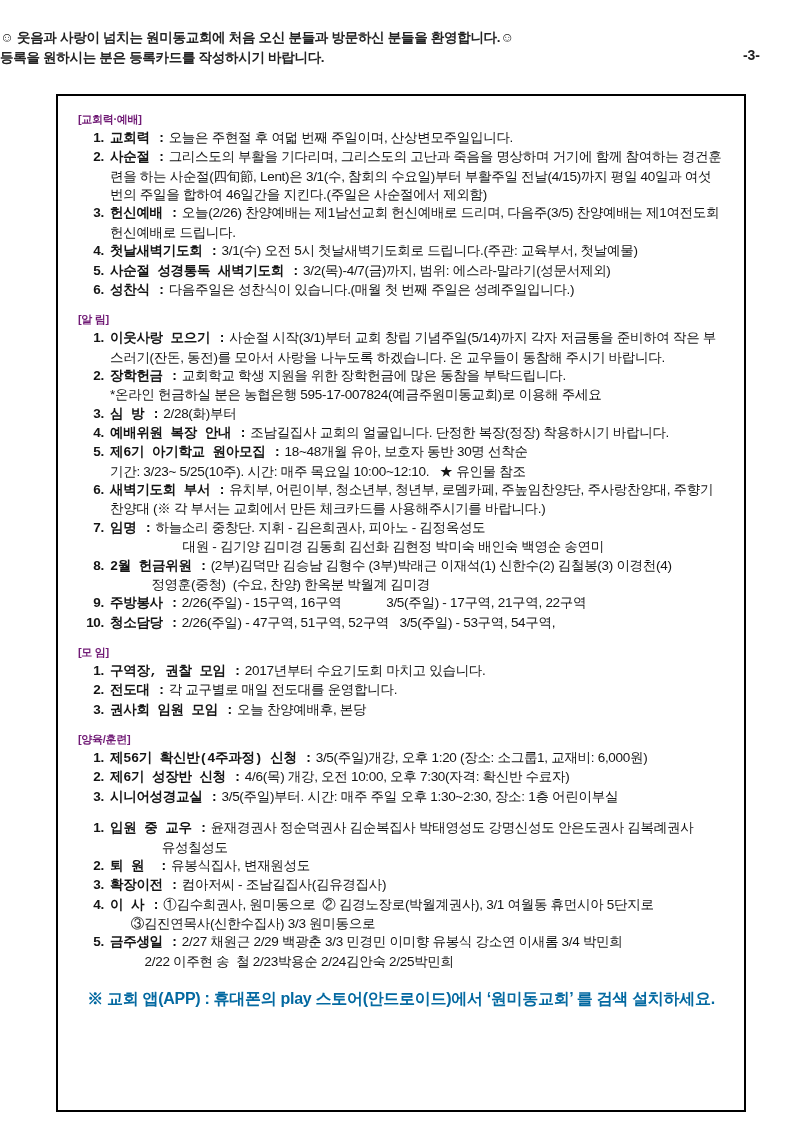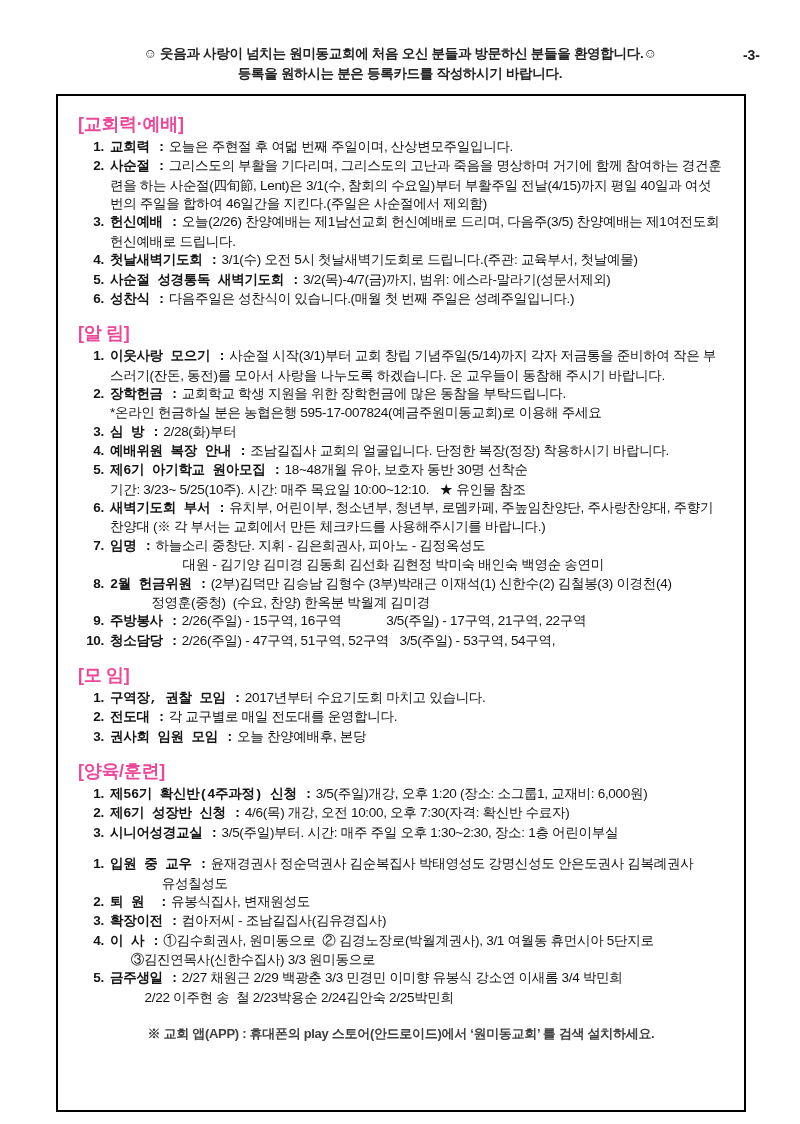--- a/index.html
+++ b/index.html
@@ -7,53 +7,53 @@
   body {
     width:800px; height:1124px;
     font-family:"Liberation Sans", sans-serif;
     color:#141414;
   }
   .page {
     position:relative; width:800px; height:1124px;
     background:#ffffff; overflow:hidden;
   }
   .header {
-    position:absolute; top:44px; left:0; width:100%;
-    text-align:center; font-size:13.5px; line-height:1.5;
+    position:absolute; top:28px; left:0; width:100%;
+    text-align:left; font-size:13.5px; line-height:1.5;
     letter-spacing:-0.3px; font-weight:bold; color:#222;
   }
   .pageno {
     position:absolute; top:47px; right:40px;
     font-size:14px; font-weight:bold; color:#222;
   }
   .box {
     position:absolute; left:56px; top:94px;
     width:690px; height:1018px;
     border:2.5px solid #000000;
     padding:16px 20px 10px 20px;
     background:#ffffff;
   }
   .section { margin-bottom:12px; }
   .sec-title {
-    font-weight:bold; font-size:18px; letter-spacing:-0.3px;
-    margin-bottom:2px; color:#ec4899;
+    font-weight:bold; font-size:11px; letter-spacing:-0.3px;
+    margin-bottom:2px; color:#701a75;
   }
   .item {
     display:flex; align-items:flex-start;
     font-size:13.5px; line-height:1.36; letter-spacing:-0.3px;
   }
   .item .no {
     width:26px; min-width:26px; text-align:right;
     margin-right:6px; font-weight:bold;
   }
   .item .body { flex:1; white-space:pre-wrap; }
   .lbl { font-weight:bold;font-family:Liberation Mono, monospace; }
   .footer {
-    text-align:center; font-size:13px; letter-spacing:-0.3px;
-    margin-top:18px; font-weight:bold; color:#404040;
+    text-align:center; font-size:16px; letter-spacing:-0.3px;
+    margin-top:18px; font-weight:bold; color:#0369a1;
   }
 </style>
 </head>
 <body>
 
 <div class="page">
 
   <div class="header">
     <div>☺ 웃음과 사랑이 넘치는 원미동교회에 처음 오신 분들과 방문하신 분들을 환영합니다.☺</div>
     <div>등록을 원하시는 분은 등록카드를 작성하시기 바랍니다.</div>

